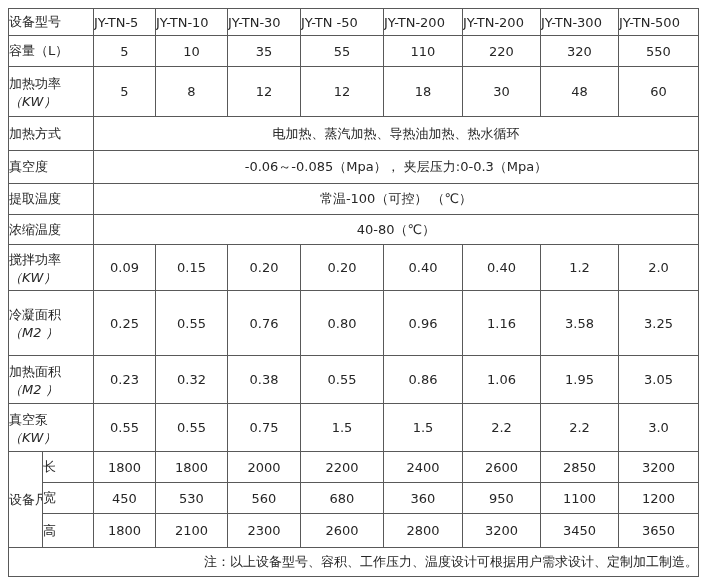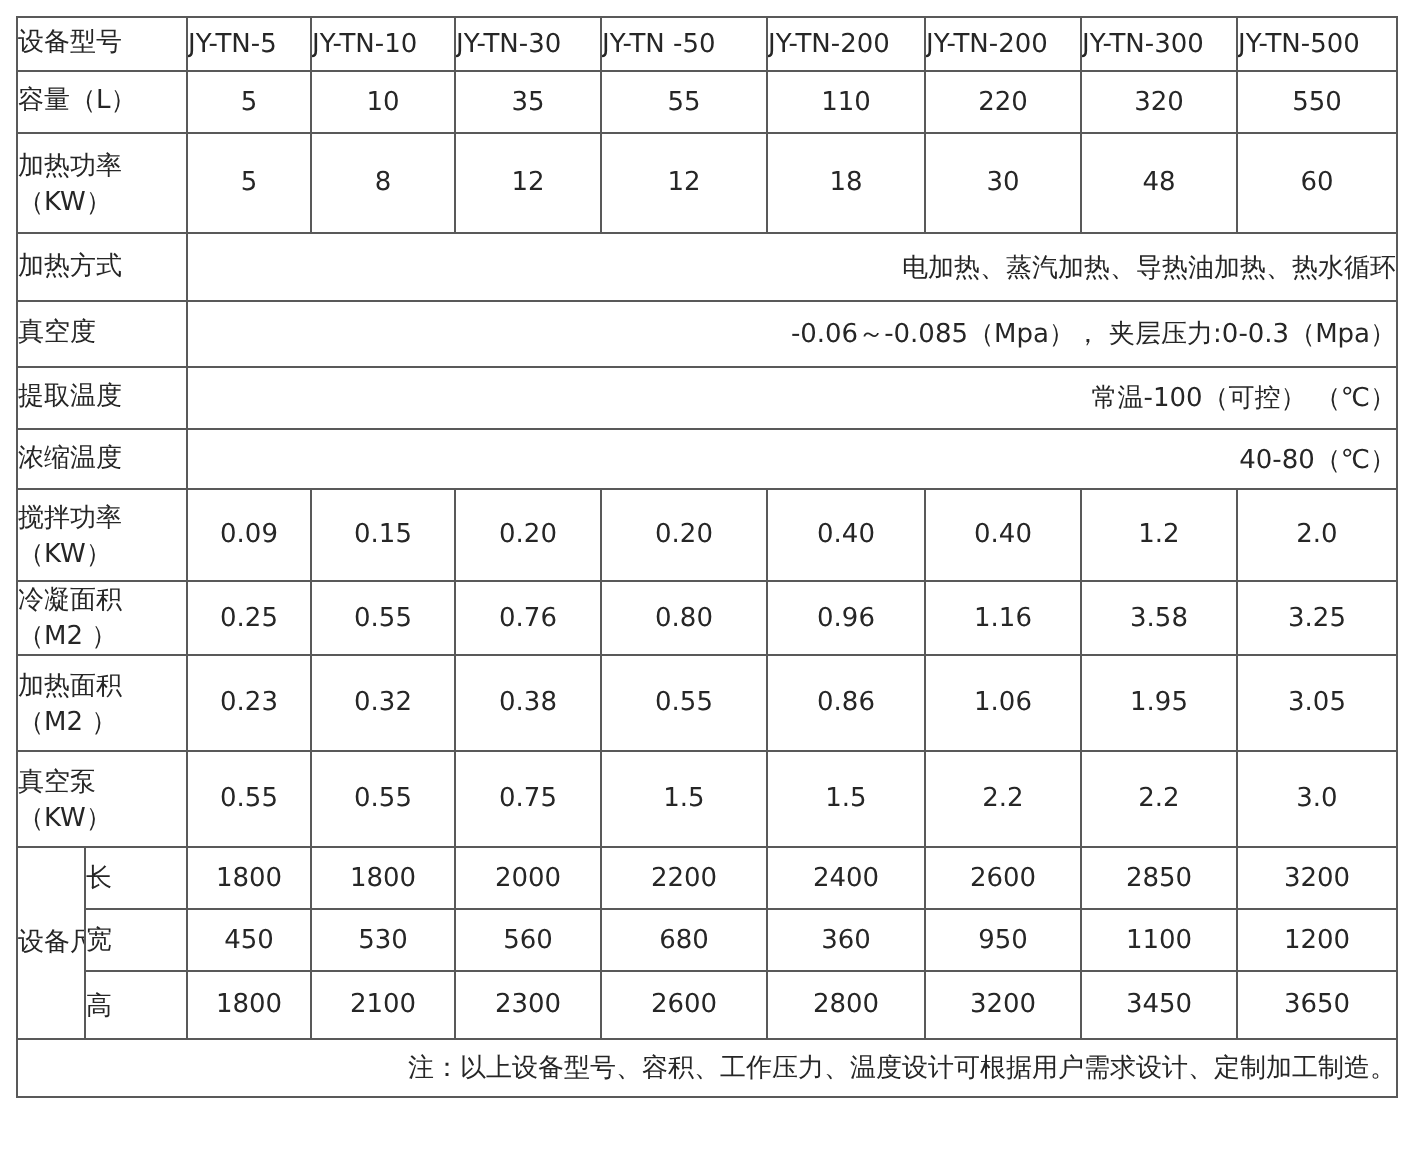--- a/index.html
+++ b/index.html
@@ -28,32 +28,32 @@
     padding: 0;
     overflow: hidden;
     white-space: nowrap;
   }
   td.lbl {
     text-align: left;
     padding-left: 6px;
     line-height: 20px;
     color: #262626;
   }
-  td.lbl .l2 { line-height: 17px; }
+  td.lbl .l2 { line-height: 17px; font-style: italic; }
   td.lbl .l1 { line-height: 19px; }
   td.model {
     color: #3e3d4f;
     font-size: 12.5px;
   }
   td.num {
     text-align: center;
     color: #3e3d4f;
   }
   td.merged {
-    text-align: right;
+    text-align: center;
     padding-left: 8px;
     color: #262626;
   }
   td.vert {
     text-align: center;
     line-height: 24px;
     padding: 0 6px;
     white-space: normal;
     word-break: break-all;
   }
@@ -152,21 +152,21 @@
     <td class="num">0.09</td>
     <td class="num">0.15</td>
     <td class="num">0.20</td>
     <td class="num">0.20</td>
     <td class="num">0.40</td>
     <td class="num">0.40</td>
     <td class="num">1.2</td>
     <td class="num">2.0</td>
   </tr>
 
-  <tr style="height:37px">
+  <tr style="height:65px">
     <td class="lbl" colspan="2">
       <div class="l1">冷凝面积</div>
       <div class="l2">（M2 ）</div>
     </td>
     <td class="num">0.25</td>
     <td class="num">0.55</td>
     <td class="num">0.76</td>
     <td class="num">0.80</td>
     <td class="num">0.96</td>
     <td class="num">1.16</td>

